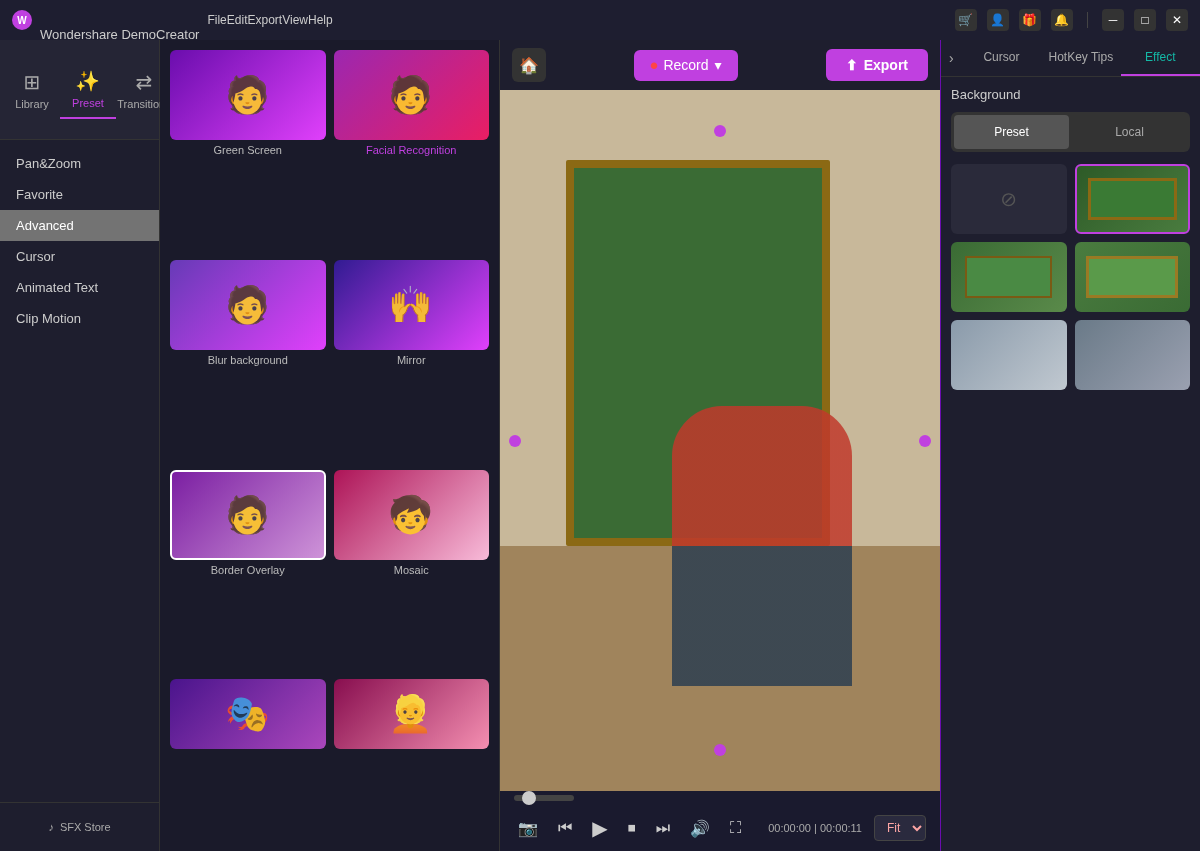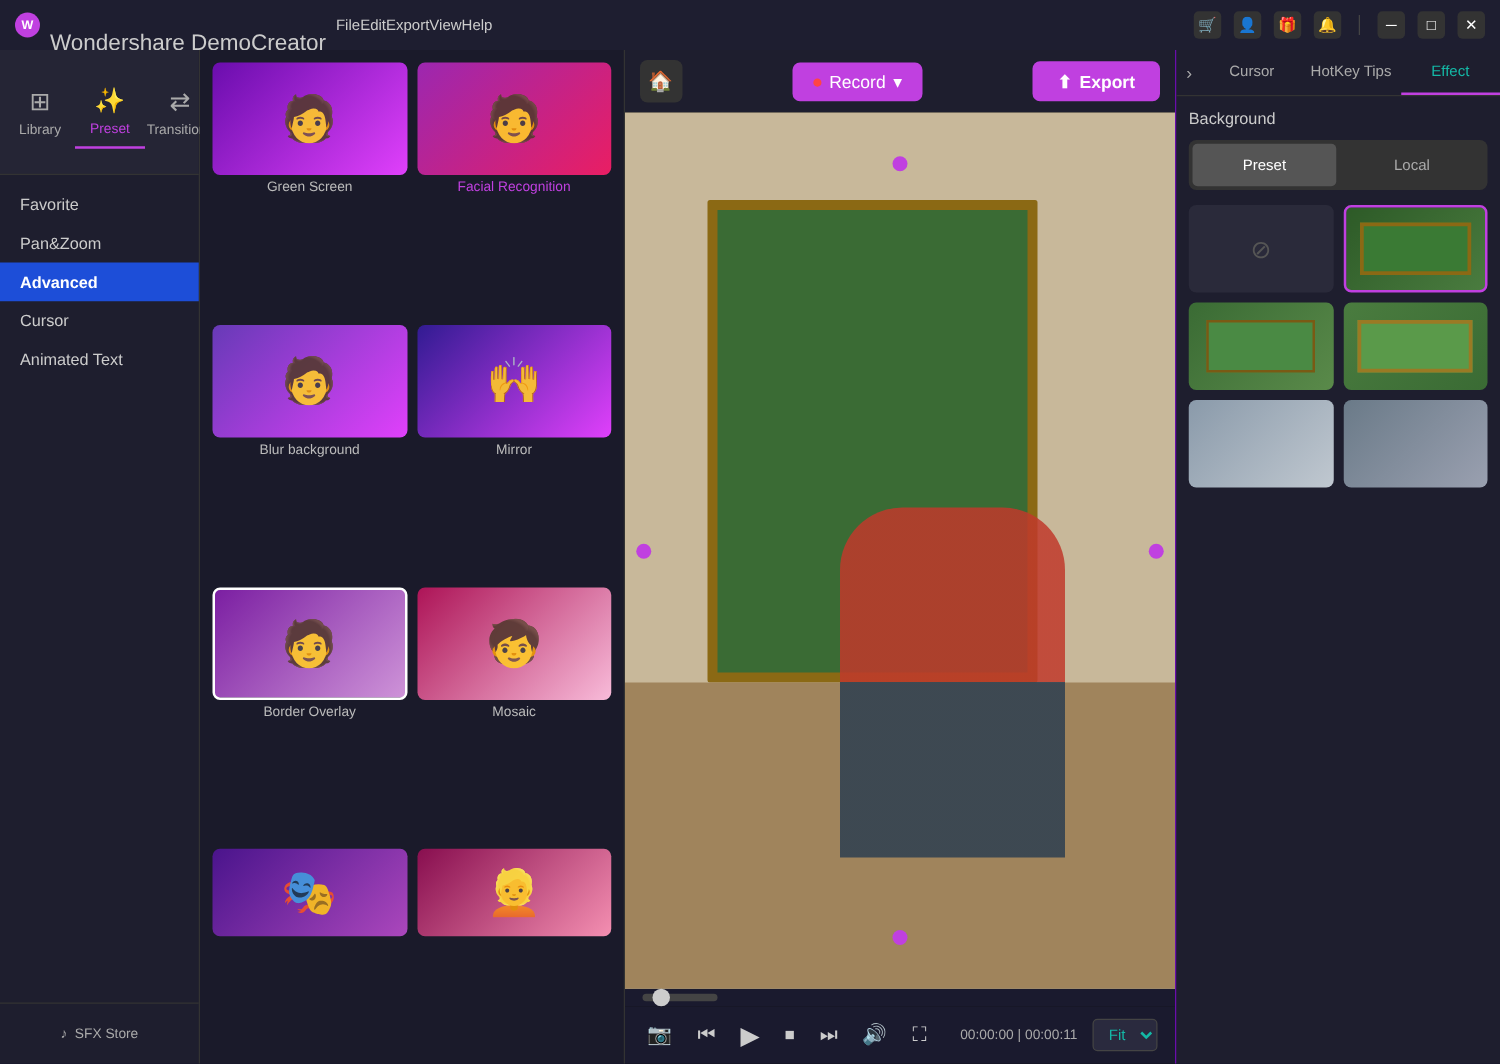--- a/index.html
+++ b/index.html
@@ -9,21 +9,21 @@
     .title-bar {
       height: 40px;
       background: #1e1e30;
       display: flex;
       align-items: center;
       padding: 0 12px;
       justify-content: space-between;
     }
     .title-bar-left { display: flex; align-items: center; gap: 8px; }
     .app-logo { width: 20px; height: 20px; background: #c040e0; border-radius: 50%; display: flex; align-items: center; justify-content: center; font-size: 10px; font-weight: bold; }
-    .app-name { font-size: 18px; color: #ccc; margin-top: 28px; }
+    .app-name { font-size: 13px; color: #ccc; margin-top: 28px; }
     .title-bar-menu { display: flex; }
     .title-bar-menu span { font-size: 12px; color: #ccc; cursor: pointer; }
     .title-bar-icons { display: flex; gap: 10px; align-items: center; }
     .title-bar-icon { width: 22px; height: 22px; background: #333; border-radius: 4px; display: flex; align-items: center; justify-content: center; font-size: 12px; }
 
     
     .main-layout { display: flex; height: calc(851px - 40px); }
 
     
     .left-panel { width: 160px; background: #1e1e2e; border-right: 1px solid #333; display: flex; flex-direction: column; }
@@ -38,21 +38,21 @@
       border-bottom: 1px solid #333;
     }
     .tab-item { display: flex; flex-direction: column; align-items: center; gap: 4px; padding: 8px 10px; cursor: pointer; font-size: 11px; color: #aaa; min-width: 56px; }
     .tab-item.active { color: #c040e0; border-bottom: 2px solid #c040e0; }
     .tab-item .tab-icon { font-size: 20px; }
     .tab-chevron { color: #777; font-size: 16px; padding: 0 4px; }
 
     
     .sidebar { flex: 1; padding: 8px 0; }
     .sidebar-item { padding: 8px 16px; font-size: 13px; color: #ccc; cursor: pointer; }
-    .sidebar-item.active { background: #1d4ed8; color: #fff; font-weight: 700; }
+    .sidebar-item.active { background: #737373; color: #fff; font-weight: 400; }
 
     
     .effects-panel { width: 340px; background: #1a1a2a; border-right: 1px solid #333; display: flex; flex-direction: column; overflow: hidden; }
     .effects-grid { flex: 1; overflow-y: auto; padding: 10px; display: grid; grid-template-columns: 1fr 1fr; gap: 8px; }
     .effect-card { position: relative; cursor: pointer; }
     .effect-card .card-label { font-size: 11px; color: #bbb; margin-top: 4px; text-align: center; padding-bottom: 4px; }
     .effect-card .card-label.highlight { color: #c040e0; }
     .effect-thumbnail { width: 100%; height: 90px; border-radius: 6px; overflow: hidden; position: relative; }
     .effect-card.selected .effect-thumbnail { border: 2px solid #fff; }
 
@@ -72,21 +72,21 @@
     .video-topbar { height: 50px; background: #1e1e2e; display: flex; align-items: center; justify-content: space-between; padding: 0 12px; }
     .record-btn { background: #c040e0; border: none; color: white; padding: 7px 16px; border-radius: 6px; font-size: 14px; cursor: pointer; display: flex; align-items: center; gap: 6px; }
     .home-btn { width: 34px; height: 34px; background: #333; border-radius: 6px; display: flex; align-items: center; justify-content: center; cursor: pointer; font-size: 16px; }
     .export-btn { background: #c040e0; border: none; color: white; padding: 8px 20px; border-radius: 6px; font-size: 14px; cursor: pointer; display: flex; align-items: center; gap: 6px; font-weight: 600; }
     .video-preview { flex: 1; background: #222; position: relative; display: flex; align-items: center; justify-content: center; }
     .video-controls { height: 46px; background: #1a1a2e; display: flex; align-items: center; gap: 12px; padding: 0 14px; }
     .time-display { font-size: 11px; color: #aaa; margin-left: auto; }
     .ctrl-btn { background: none; border: none; color: #ccc; cursor: pointer; font-size: 16px; padding: 4px; }
     .playhead-bar { width: 60px; height: 6px; background: #444; border-radius: 3px; position: relative; }
     .playhead-thumb { width: 14px; height: 14px; background: #ccc; border-radius: 50%; position: absolute; top: -4px; left: 8px; }
-    .fit-select { background: #2a2a3e; border: 1px solid #444; color: #14b8a6; padding: 4px 8px; border-radius: 4px; font-size: 12px; }
+    .fit-select { background: #2a2a3e; border: 1px solid #444; color: #fca5a5; padding: 4px 8px; border-radius: 4px; font-size: 12px; }
 
     
     .right-panel { width: 260px; background: #1e1e2e; border-left: 1px solid #6a0dad; display: flex; flex-direction: column; }
     .right-panel-tabs { display: flex; border-bottom: 1px solid #333; }
     .right-panel-tab { flex: 1; padding: 10px 4px; text-align: center; font-size: 12px; color: #aaa; cursor: pointer; }
     .right-panel-tab.active { color: #14b8a6; border-bottom: 2px solid #c040e0; }
     .right-panel-chevron { padding: 10px 8px; color: #aaa; font-size: 14px; }
     .right-panel-content { flex: 1; padding: 10px; overflow-y: auto; }
     .section-title { font-size: 13px; color: #ccc; margin-bottom: 10px; font-weight: 500; }
     .preset-toggle { display: flex; background: #333; border-radius: 6px; padding: 3px; margin-bottom: 12px; gap: 3px; }
@@ -148,25 +148,26 @@
         <span class="tab-icon">⇄</span>
         <span>Transitions</span>
       </div>
       <div class="tab-item">
         <span class="tab-icon">✎</span>
         <span>Annotati...</span>
       </div>
       <span class="tab-chevron">»</span>
     </div>
     <div class="sidebar">
+      <div class="sidebar-item">Pan&amp;Zoom</div>
       <div class="sidebar-item">Favorite</div>
-      <div class="sidebar-item">Pan&amp;Zoom</div>
       <div class="sidebar-item active">Advanced</div>
       <div class="sidebar-item">Cursor</div>
       <div class="sidebar-item">Animated Text</div>
+      <div class="sidebar-item">Clip Motion</div>
     </div>
 
     <div style="margin-top:auto; padding: 10px 8px; border-top:1px solid #333;">
       <div class="tab-item" style="flex-direction:row; justify-content:center; gap:6px;">
         <span>♪</span>
         <span>SFX Store</span>
       </div>
     </div>
   </div>
 

